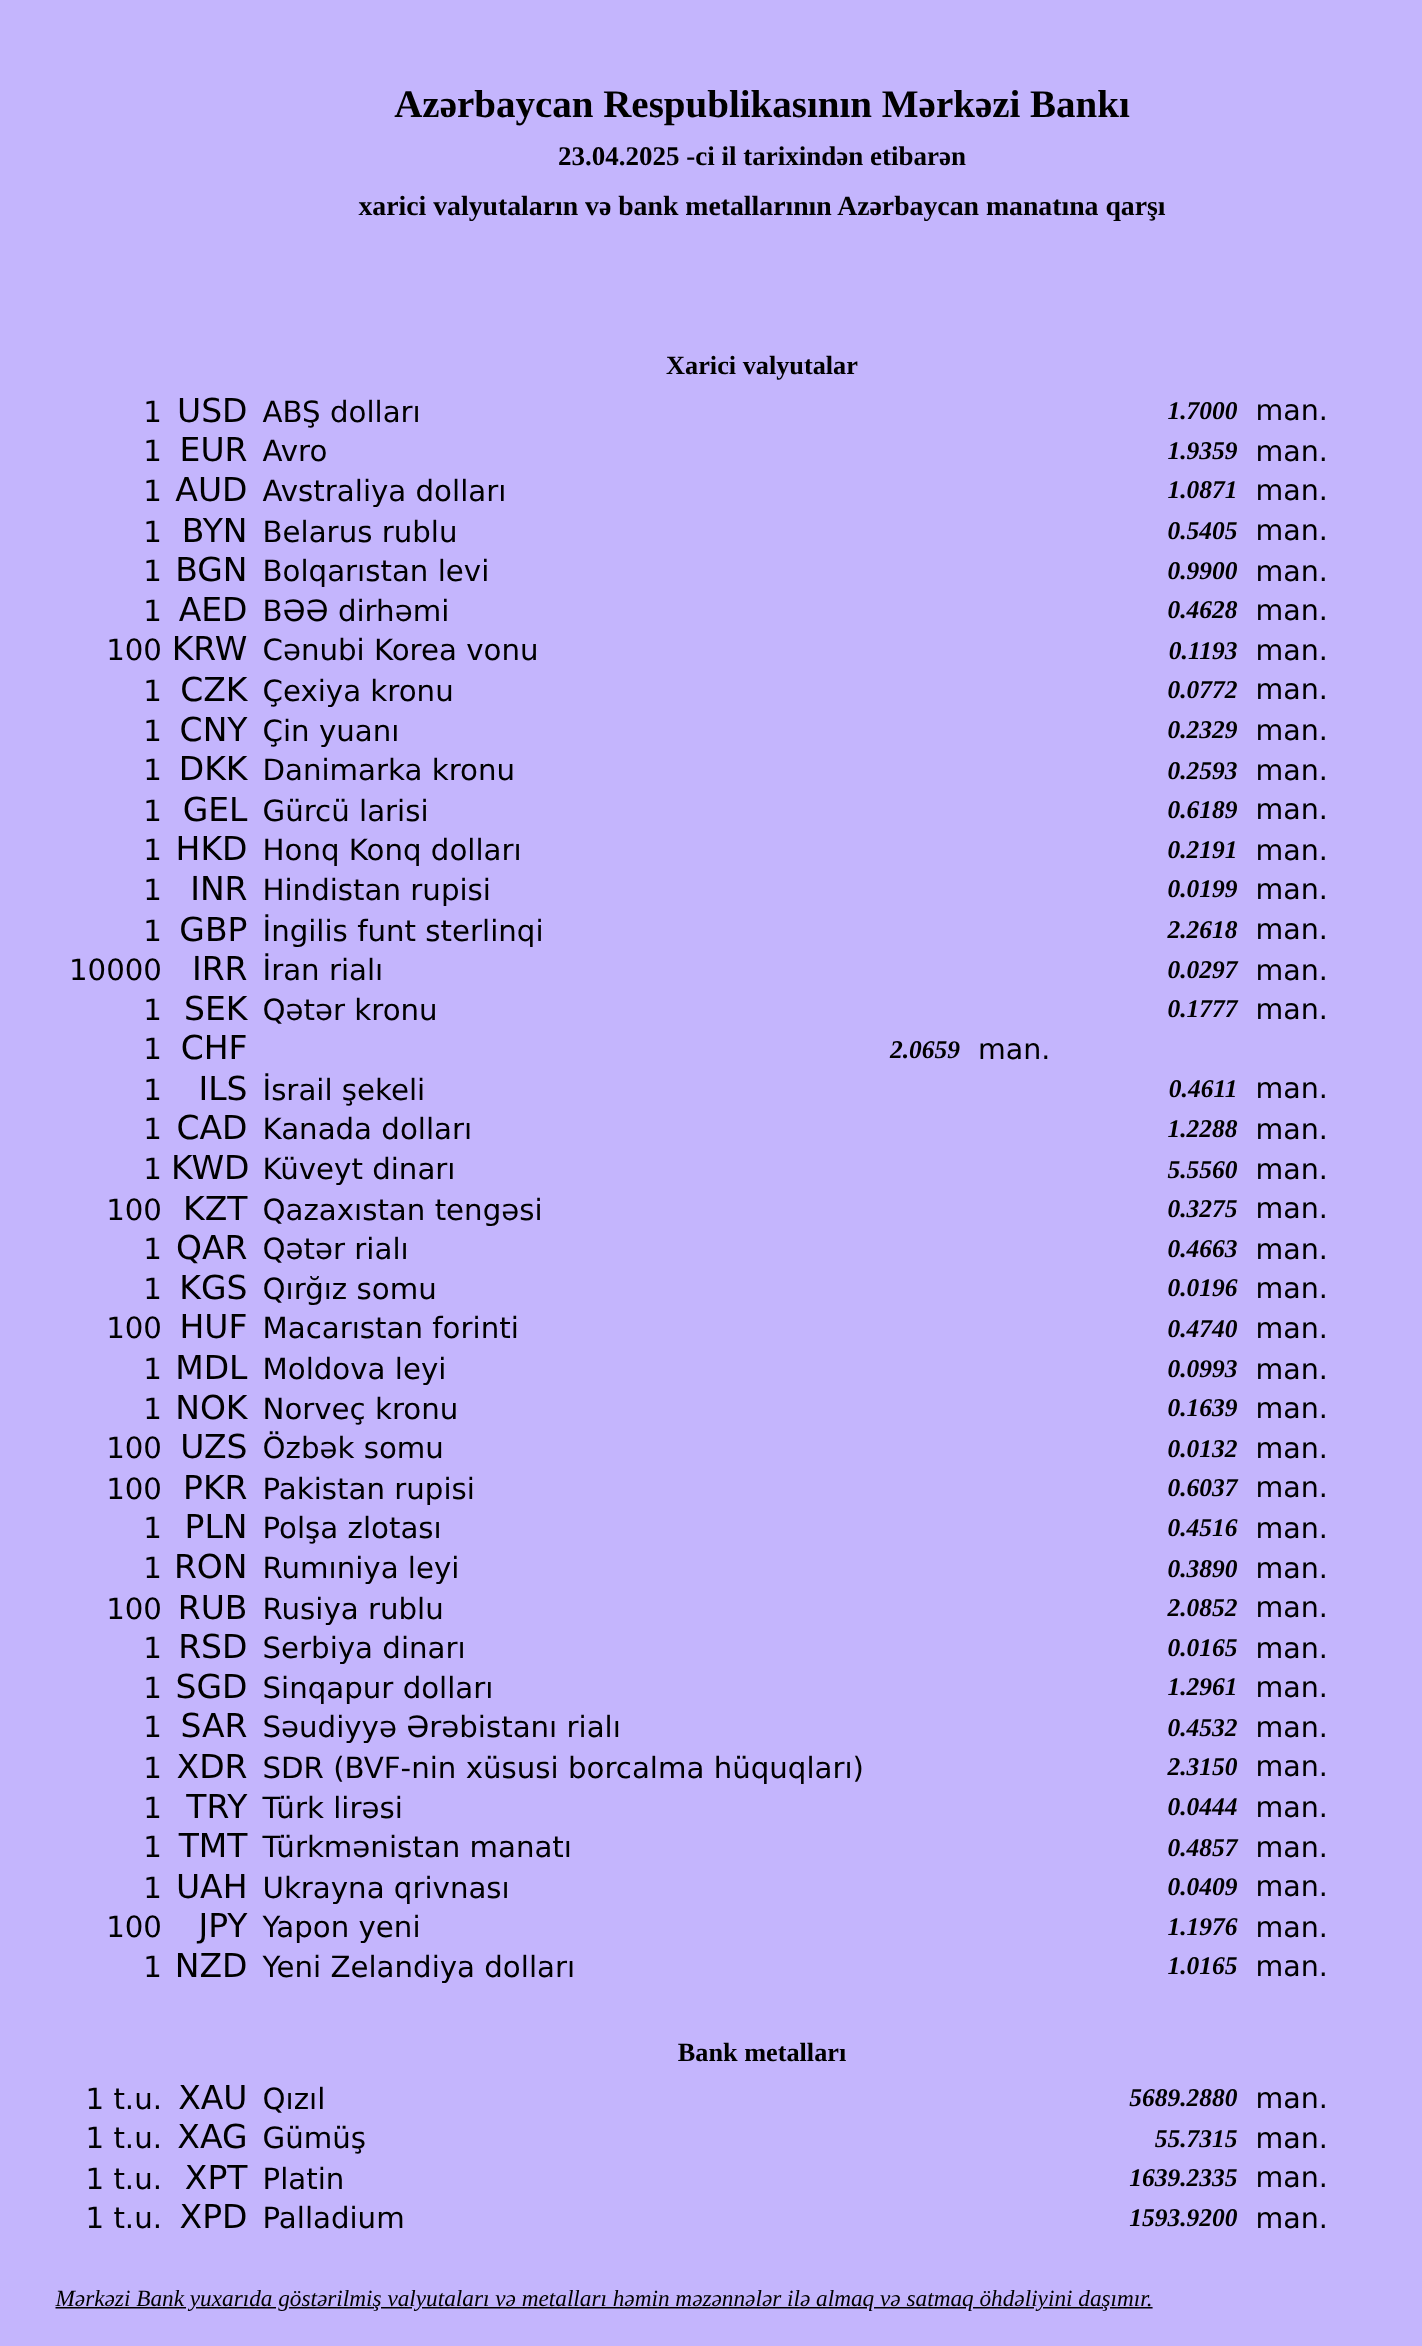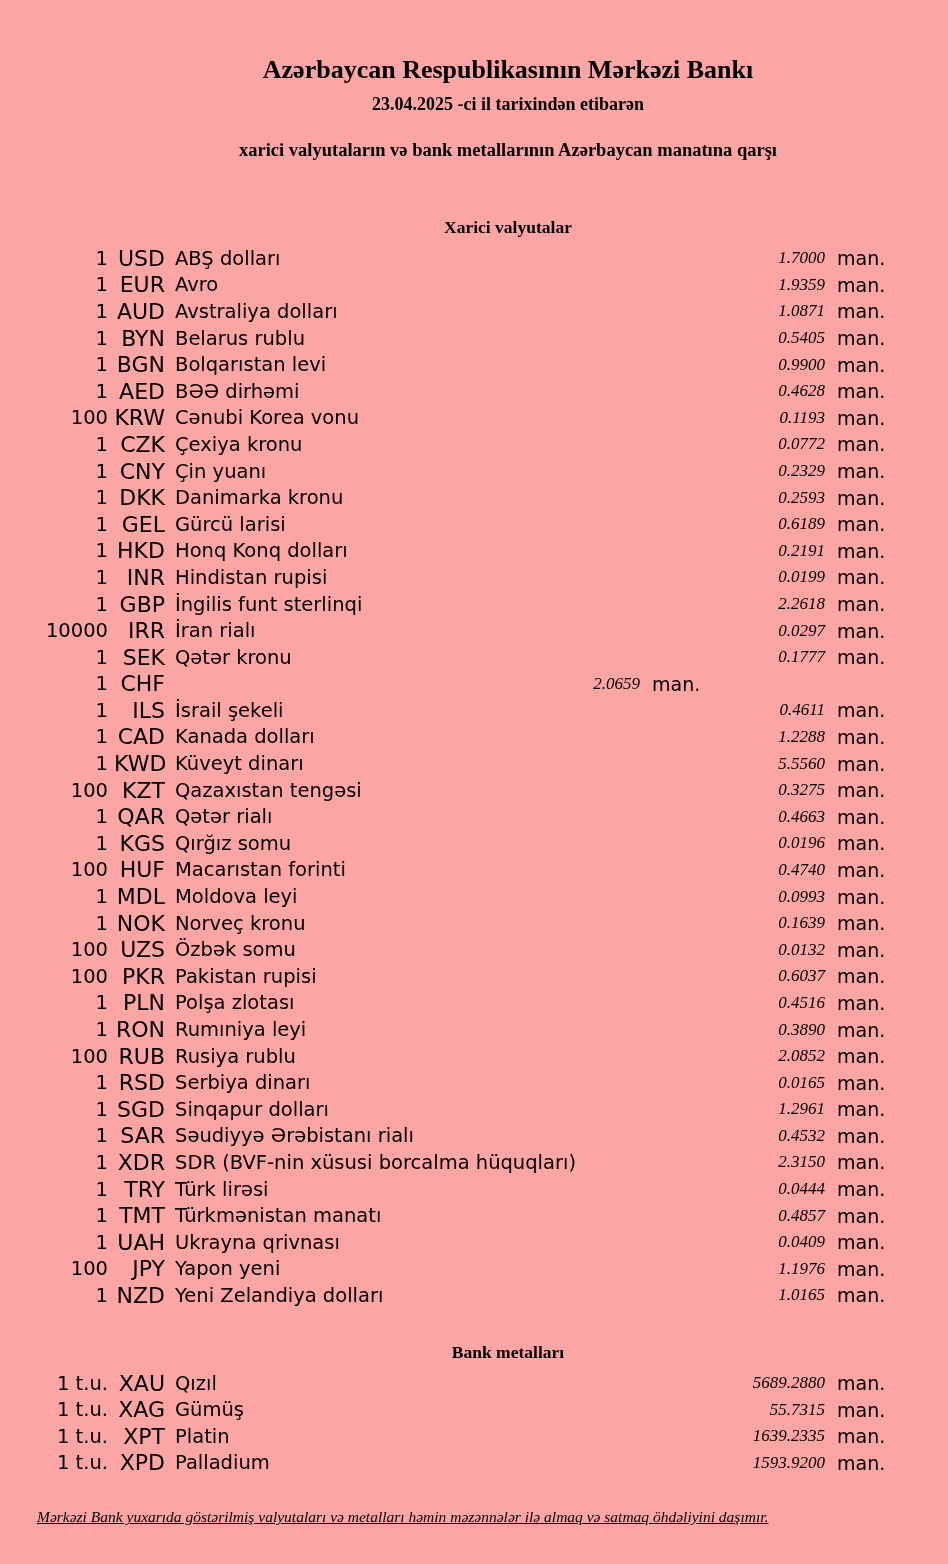--- a/index.html
+++ b/index.html
@@ -4,21 +4,21 @@
 <style>
   * { margin: 0; padding: 0; box-sizing: border-box; }
   html, body { background: #ffffff; }
   body {
     width: 948px;
     height: 1564px;
     font-family: "DejaVu Sans", sans-serif;
     color: #000000;
     overflow: hidden;
   }
-  .page { width: 948px; height: 1564px; background: #fca5a5; }
+  .page { width: 948px; height: 1564px; background: #c4b5fd; }
 
   
   .header-block { padding-top: 55px; margin-left: 68px; text-align: center; }
   .doc-title {
     font-family: "Liberation Serif", serif;
     font-weight: bold;
     font-size: 26px;
     line-height: 30px;
   }
   .doc-subtitle {
@@ -26,31 +26,31 @@
     font-weight: bold;
     font-size: 18px;
     line-height: 21px;
     margin-top: 9px;
   }
   .doc-subtitle2 {
     font-family: "Liberation Serif", serif;
     font-weight: bold;
     font-size: 18.5px;
     line-height: 22px;
-    margin-top: 24px;
+    margin-top: 12px;
   }
   .section-heading {
     font-family: "Liberation Serif", serif;
     font-weight: bold;
     font-size: 17.5px;
     line-height: 21px;
     text-align: center;
     margin-left: 68px;
   }
-  .section-heading.currencies { margin-top: 56px; }
+  .section-heading.currencies { margin-top: 84px; }
   .section-heading.metals { margin-top: 33px; }
 
   
   .rate-table { margin-top: 7px; margin-right: 62px; }
   .row {
     display: grid;
     grid-template-columns: 108px 57px 1fr 185px 61px;
     height: 26.6px;
     align-items: center;
   }
@@ -67,21 +67,21 @@
   }
   .cname {
     padding-left: 10px;
     font-size: 19.5px;
     white-space: nowrap;
   }
   .rate {
     text-align: right;
     font-family: "Liberation Serif", serif;
     font-style: italic;
-    font-weight: normal;
+    font-weight: bold;
     font-size: 17px;
     white-space: nowrap;
   }
   .unit {
     padding-left: 12px;
     font-size: 19px;
     white-space: nowrap;
   }
 
   

